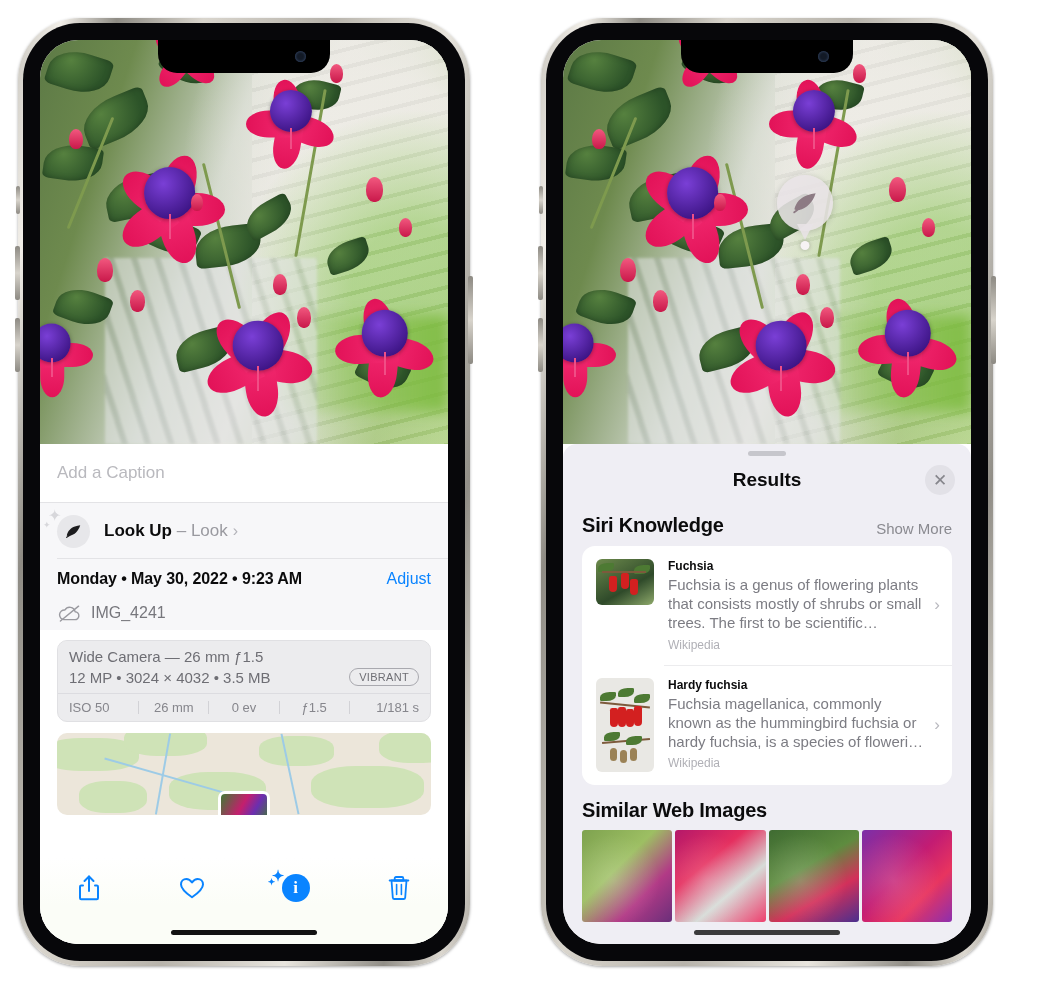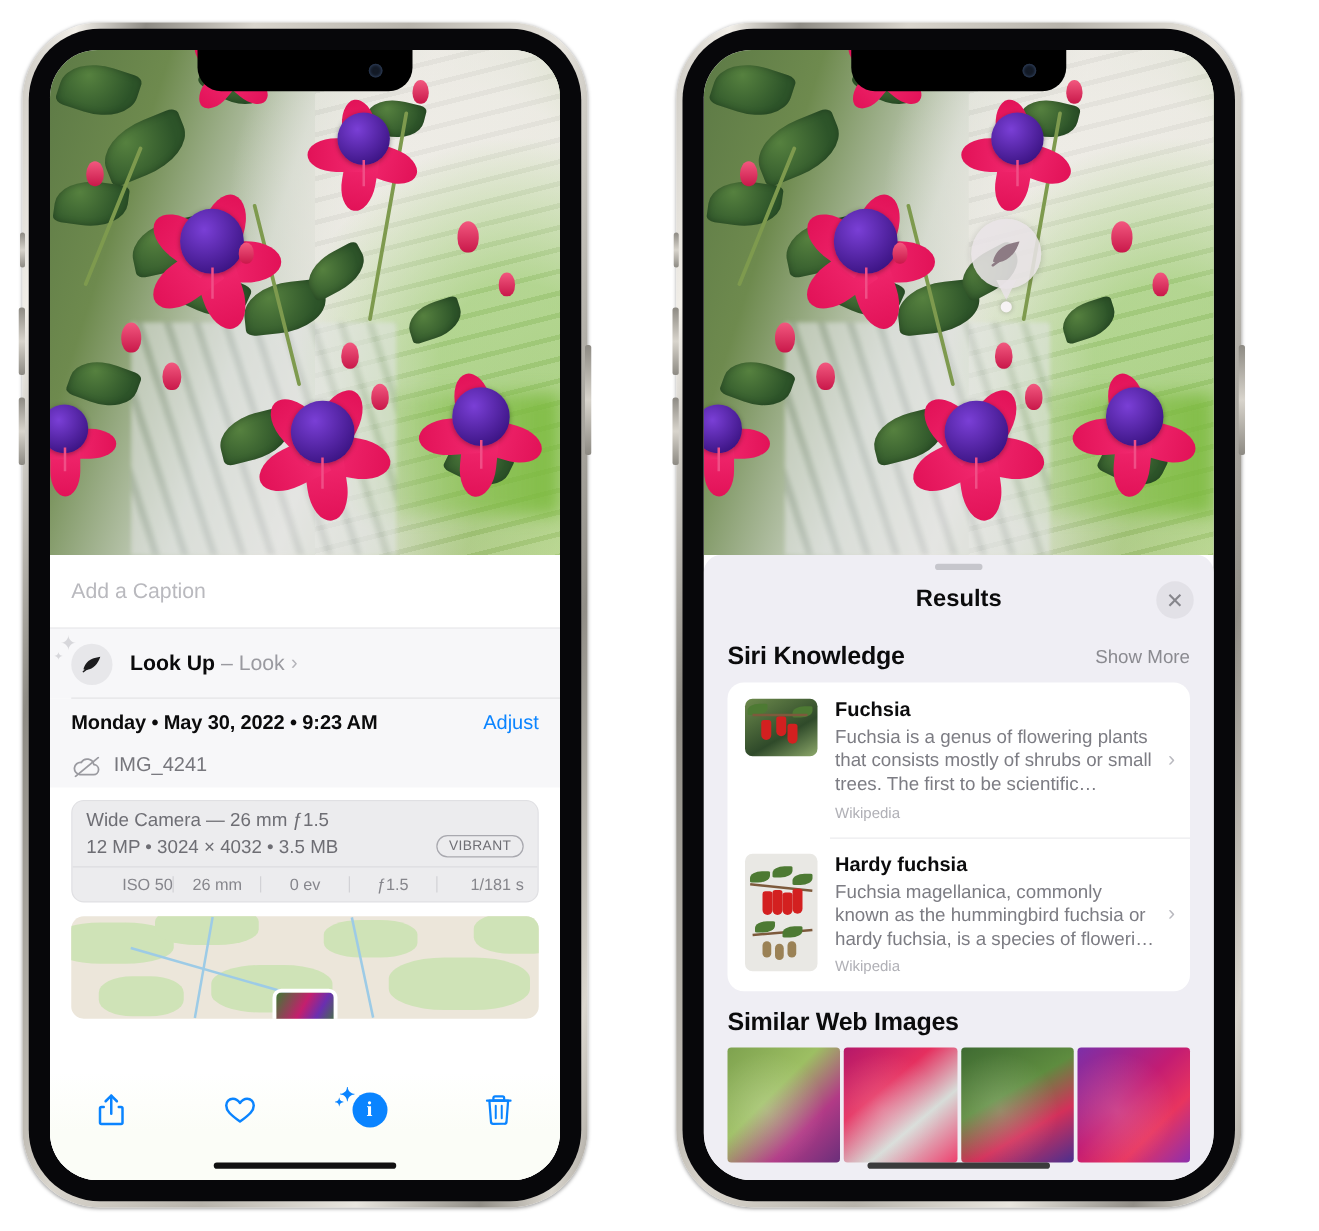--- a/index.html
+++ b/index.html
@@ -154,21 +154,21 @@
   .raw-circle i { width:7px; height:7px; border-radius:50%; background:#a9a9af; display:block; }
   .exif-body { padding:7px 11px 7px; background:#ececee; }
   .exif-l1 { font-size:15px; color:#6e6e74; }
   .exif-l2 { font-size:15px; color:#6e6e74; display:flex; align-items:center; justify-content:space-between; margin-top:3px; }
   .vibrant { border:1px solid #a9a9af; border-radius:9px; font-size:11px; color:#6e6e74; padding:2px 9px; letter-spacing:.3px; }
   .exif-foot {
     display:flex; align-items:center; justify-content:space-between;
     border-top:1px solid #dcdce0; padding:6px 11px; font-size:13px; color:#86868c;
   }
   .exif-foot span.v { flex:1; text-align:center; }
-  .exif-foot span.v:first-child { text-align:right; }
+  .exif-foot span.v:first-child { text-align:left; }
   .exif-foot span.v:last-child  { text-align:right; }
   .exif-foot .bar { width:1px; height:13px; background:#d2d2d6; }
 
   .map { margin:11px 17px 0; height:82px; border-radius:10px; overflow:hidden; position:relative;
          background:#ece6da; }
   .map .green { position:absolute; border-radius:40%; background:#cfe3b7; }
   .map .road  { position:absolute; background:#9dcbe6; }
   .map .pin {
     position:absolute; left:50%; bottom:-10px; transform:translateX(-50%);
     width:52px; height:34px; border-radius:7px; border:3px solid #fff; overflow:hidden;
@@ -217,40 +217,40 @@
   .grabber { width:38px; height:5px; border-radius:3px; background:#c6c6cc; margin:7px auto 0; }
   .res-head { position:relative; height:48px; display:flex; align-items:center; justify-content:center;text-align:center; }
   .res-title { font-size:19px; font-weight:bold; color:#0b0b0c; }
   .close-btn {
     position:absolute; right:16px; top:50%; transform:translateY(-50%);
     width:30px; height:30px; border-radius:50%; background:#e2e1e7;
     display:flex; align-items:center; justify-content:center;
     color:#86868c; font-size:17px;
   }
   .sec-head {
-    display:flex; align-items:center; justify-content:space-between;
+    display:flex; align-items:flex-end; justify-content:space-between;
     padding:10px 19px 9px;
   }
   .sec-title { font-size:20px; font-weight:bold; color:#0b0b0c; letter-spacing:-.2px; }
   .show-more { font-size:15px; color:#8a8a90; }
 
   .kcard { margin:0 19px; background:#fff; border-radius:13px; overflow:hidden; }
   .krow { display:flex; align-items:flex-start; padding:13px 12px 13px 14px; position:relative; }
   .krow + .krow::before {
     content:""; position:absolute; left:82px; right:0; top:0; height:1px; background:#ececee;
   }
   .kthumb { width:58px; border-radius:6px; overflow:hidden; flex:none; margin-right:14px; position:relative; }
   .kthumb.t1 { height:46px; background:linear-gradient(150deg,#6d8a4c,#2f4a2a 60%,#8ea96b); }
   .kthumb.t2 { height:94px; background:#e9e8e4; }
   .kthumb .bell { position:absolute; width:8px; height:16px; border-radius:4px 4px 7px 7px; background:#d32020; }
   .kthumb .lf   { position:absolute; width:16px; height:9px; border-radius:60% 10% 60% 10%; background:#4d7a33; }
   .kthumb .brn  { position:absolute; width:7px; height:13px; border-radius:4px; background:#9b8256; }
   .kthumb .twig { position:absolute; height:2px; background:#7d5a3c; }
   .ktext { flex:1; min-width:0; padding-right:6px; }
-  .ktitle { font-size:16px; font-weight:bold; color:#0b0b0c; line-height:1.25; }
+  .ktitle { font-size:12px; font-weight:bold; color:#0b0b0c; line-height:1.25; }
   .kdesc { font-size:15px; color:#7c7c83; line-height:1.28; margin-top:1px; }
   .ksrc { font-size:12px; color:#b0b0b6; margin-top:5px; }
   .kchev { align-self:center; color:#b9b9bf; font-size:17px; padding-left:2px; }
 
   .web-title { padding:14px 19px 8px; font-size:20px; font-weight:bold; color:#0b0b0c; letter-spacing:-.2px; }
   .web-strip { display:flex; gap:3px; padding:0 19px; }
   .web-strip .wimg { flex:1; height:92px; border-radius:3px; overflow:hidden; position:relative; }
   .w1 { background:linear-gradient(135deg,#7ea24f,#9dbf63 40%,#b23a86 70%,#6a2f7a); }
   .w2 { background:linear-gradient(140deg,#b4186a,#e52f5f 35%,#d7dcd8 65%,#ee3f6e); }
   .w3 { background:linear-gradient(150deg,#3f6b32,#5e8c3f 40%,#d3305a 68%,#4a2f8e); }

